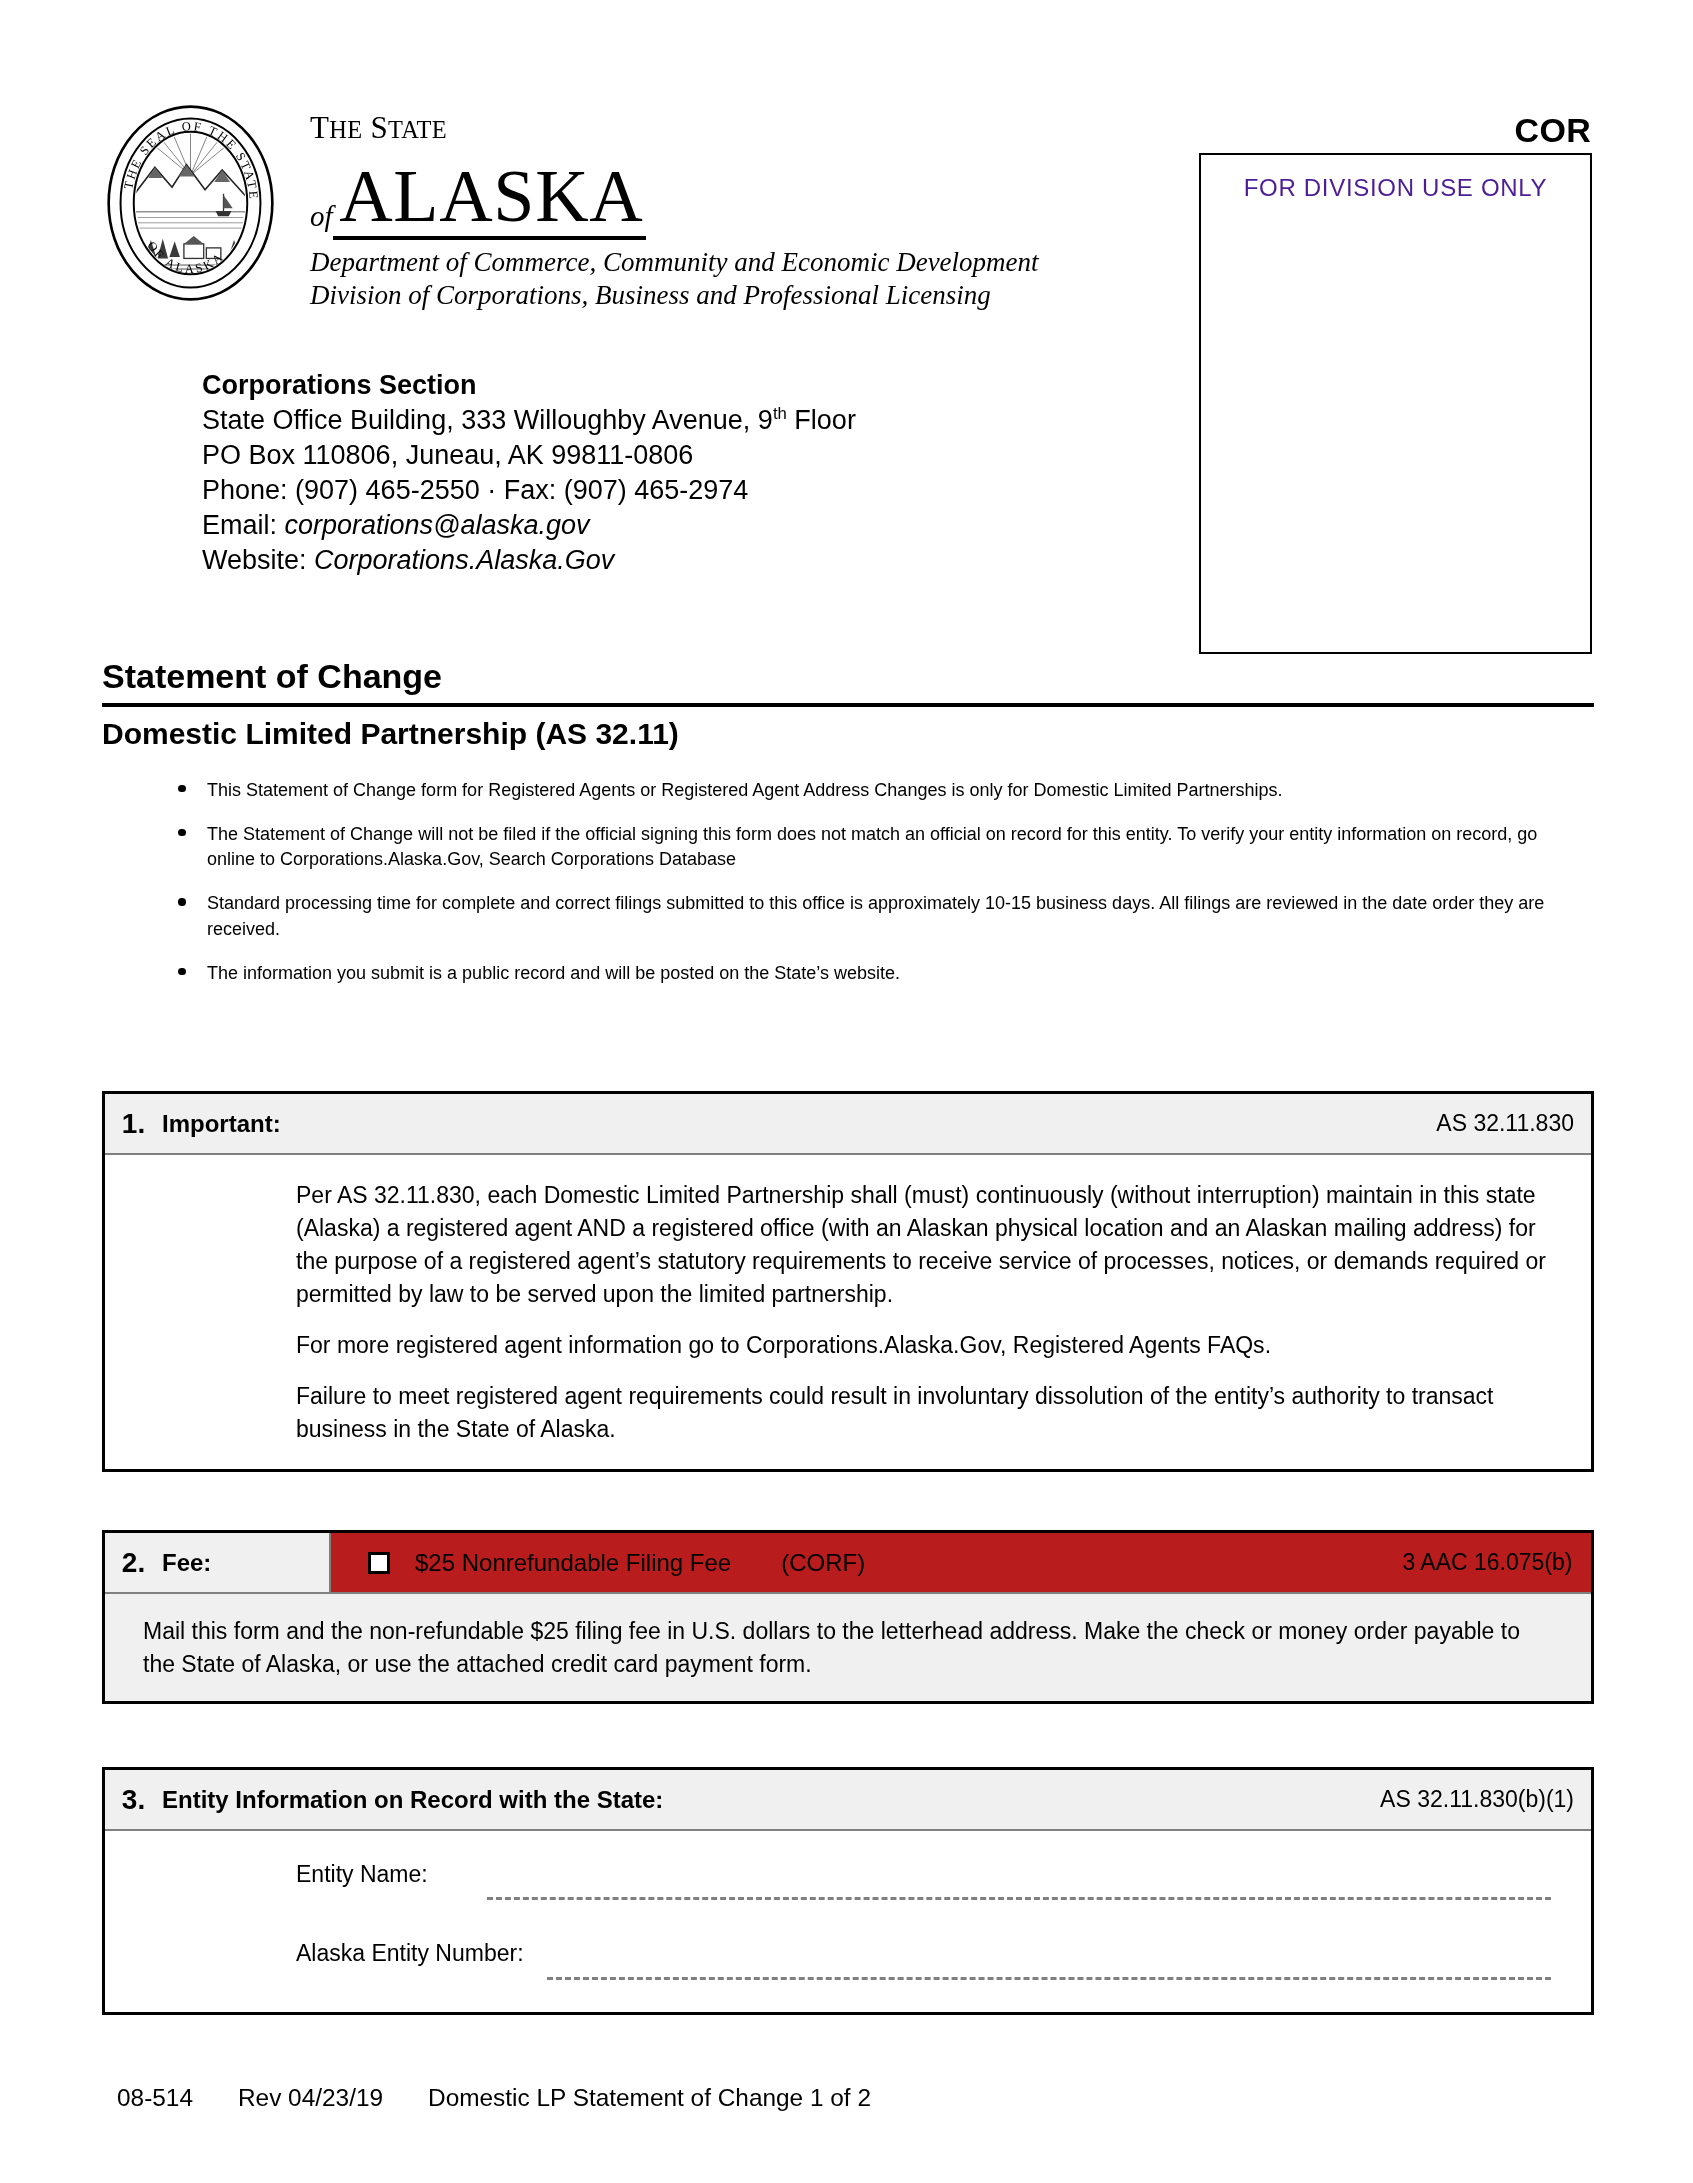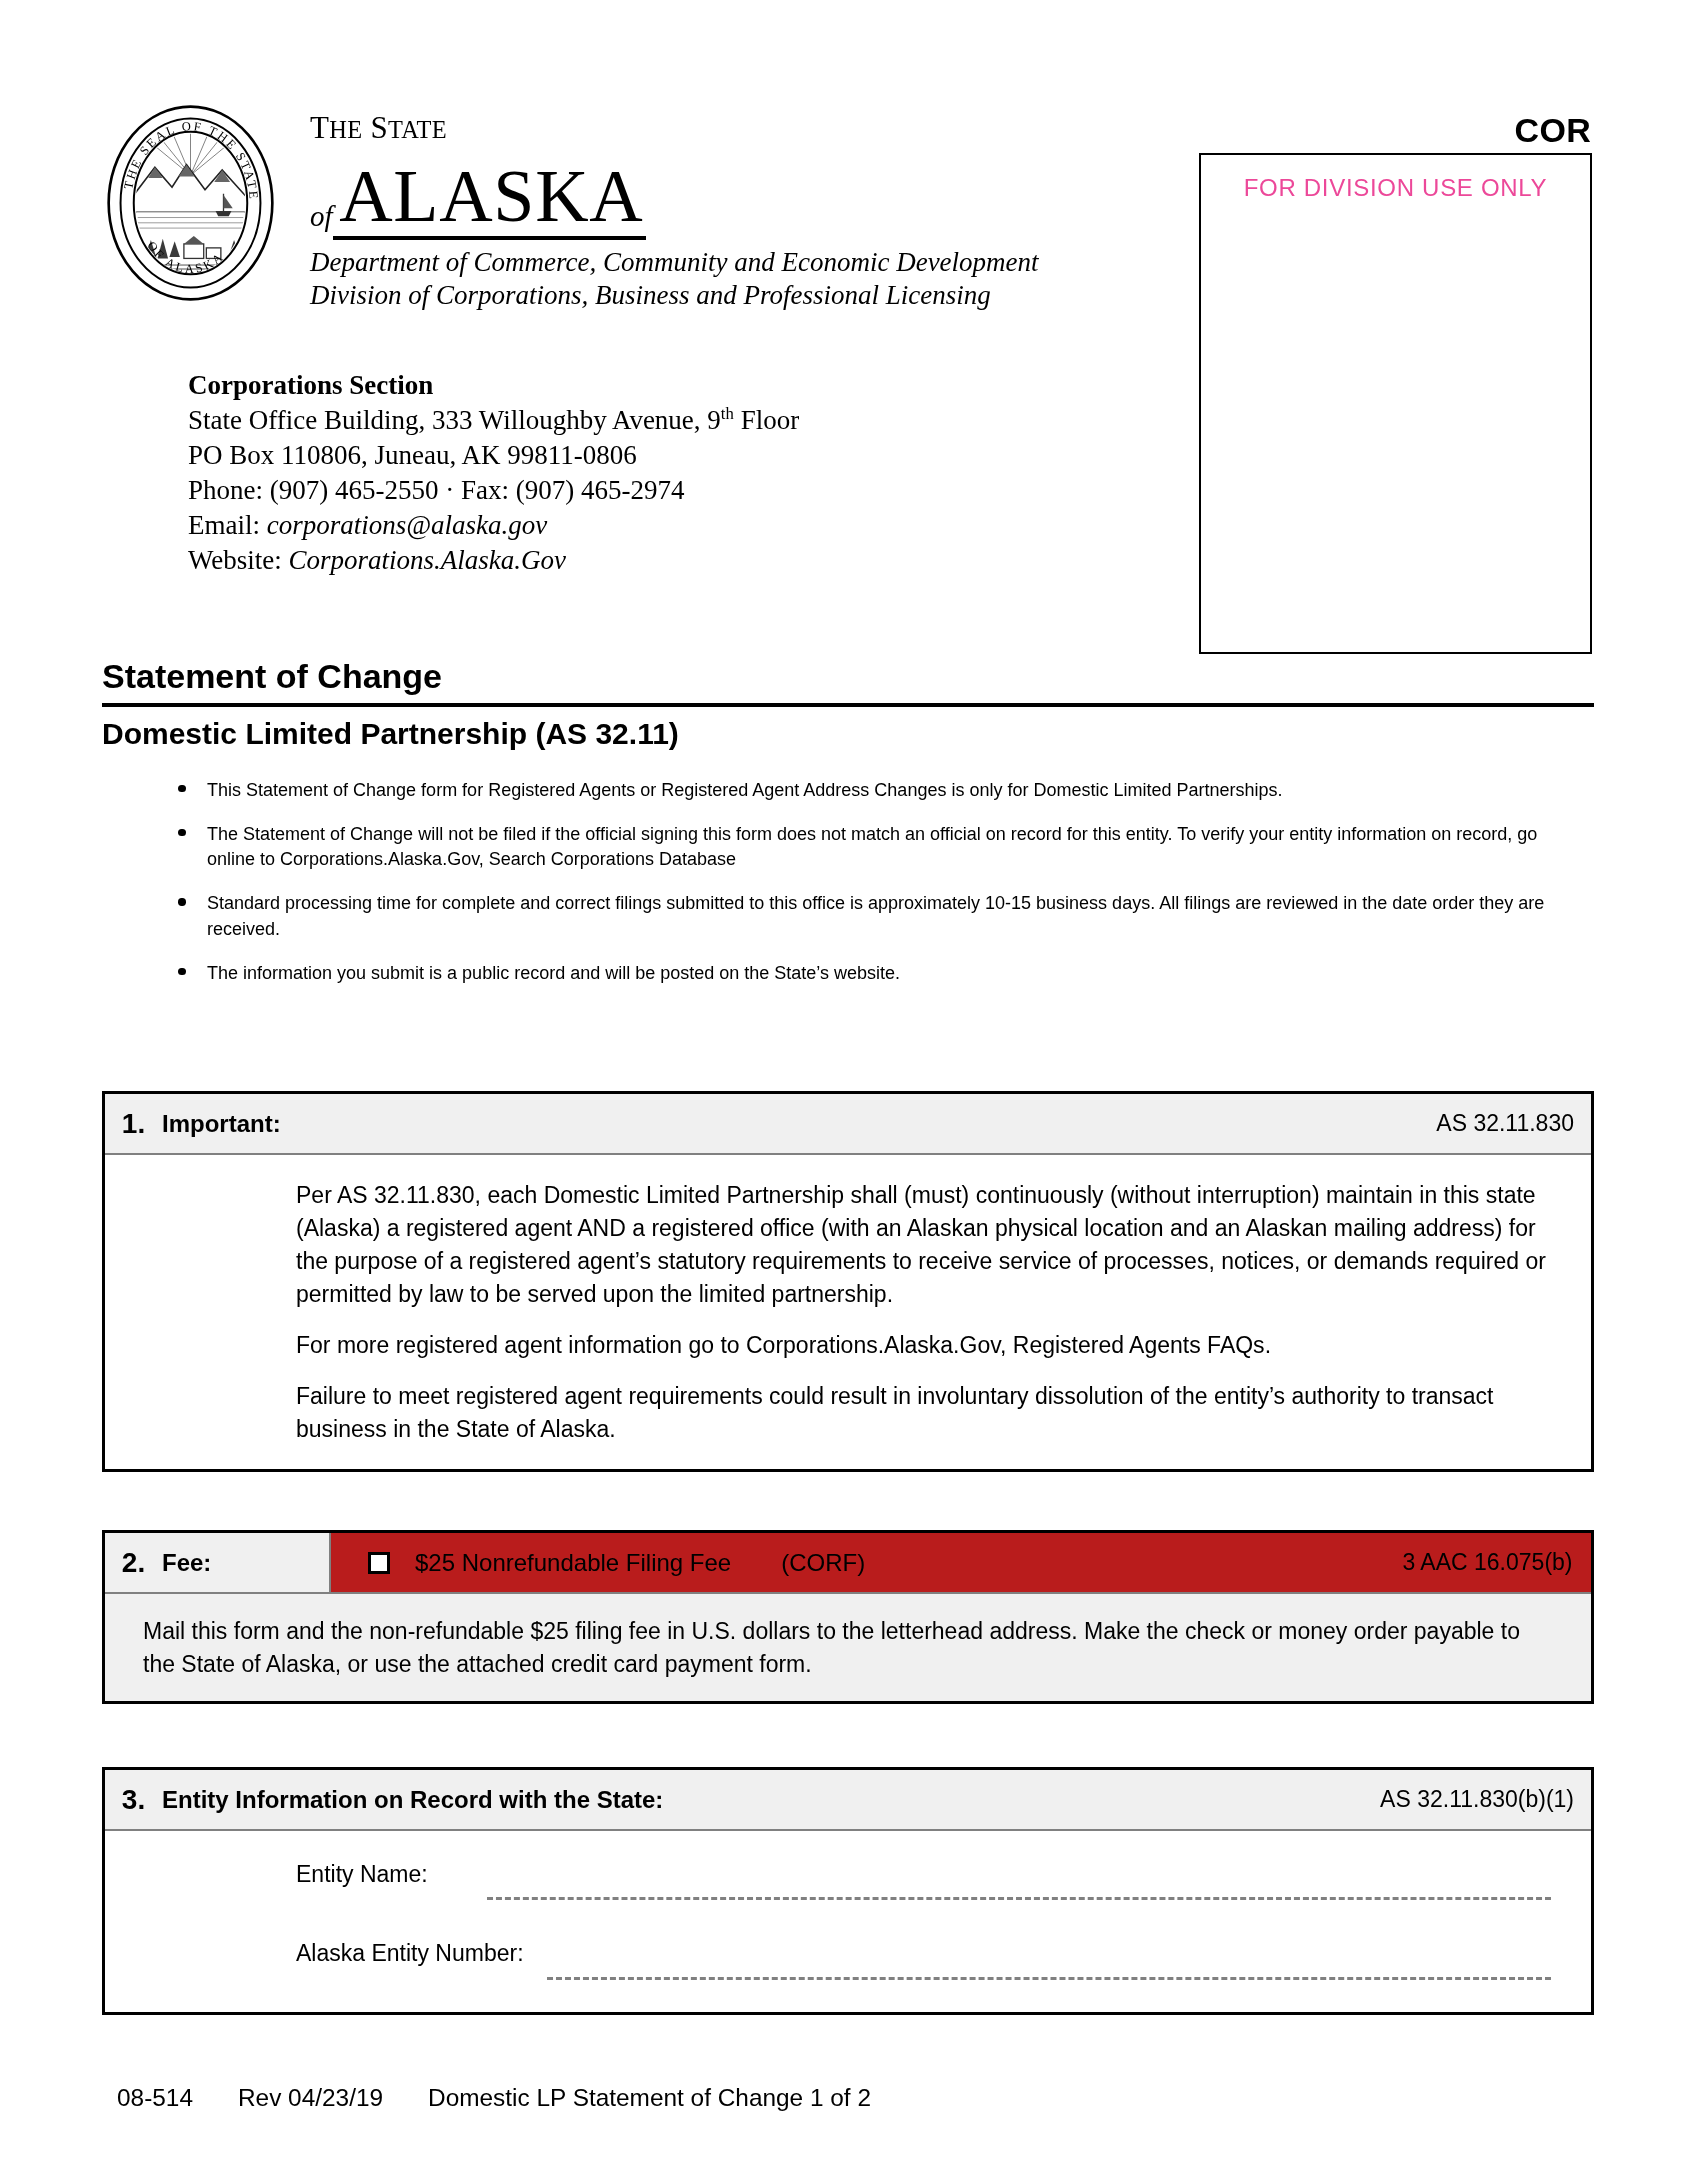--- a/index.html
+++ b/index.html
@@ -96,30 +96,30 @@
     top: 153px;
     width: 393px;
     height: 501px;
     border: 2px solid #000;
     box-sizing: border-box;
   }
   .cor-box-text {
     margin-top: 18.5px;
     text-align: center;
     font-size: 24px;
-    color: #ec4899;
+    color: #4c1d95;
     letter-spacing: 0.7px;
   }
 
   
   .address {
     position: absolute;
-    left: 188px;
+    left: 202px;
     top: 368px;
-    font-family: Liberation Serif, serif;
+    font-family: Liberation Sans, sans-serif;
     font-size: 27px;
     line-height: 1.30;
   }
   .address .title { font-weight: bold; }
   .address .em { font-style: italic; }
   .address sup { font-size: 0.62em; vertical-align: super; }
 
   
   .title-block {
     position: absolute;

